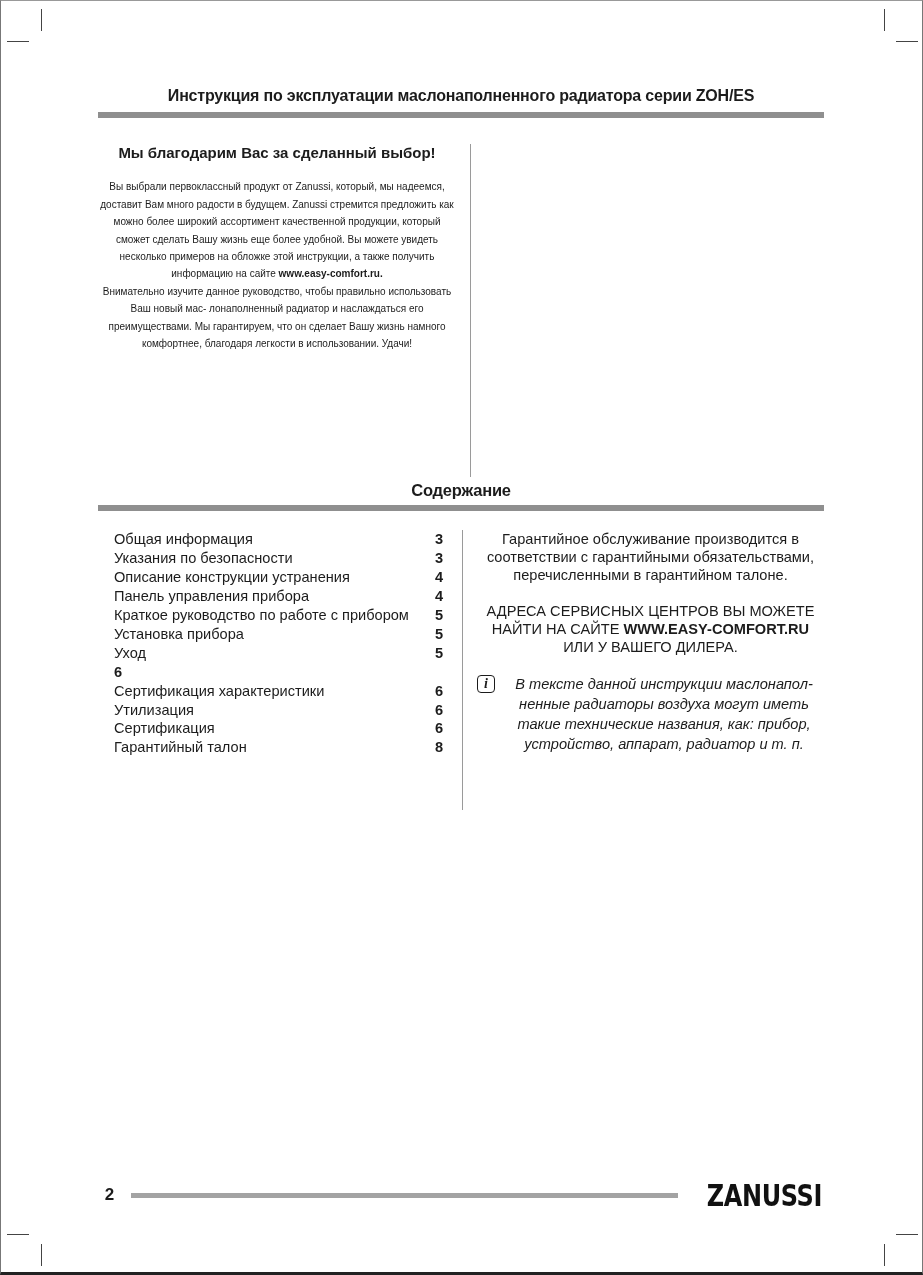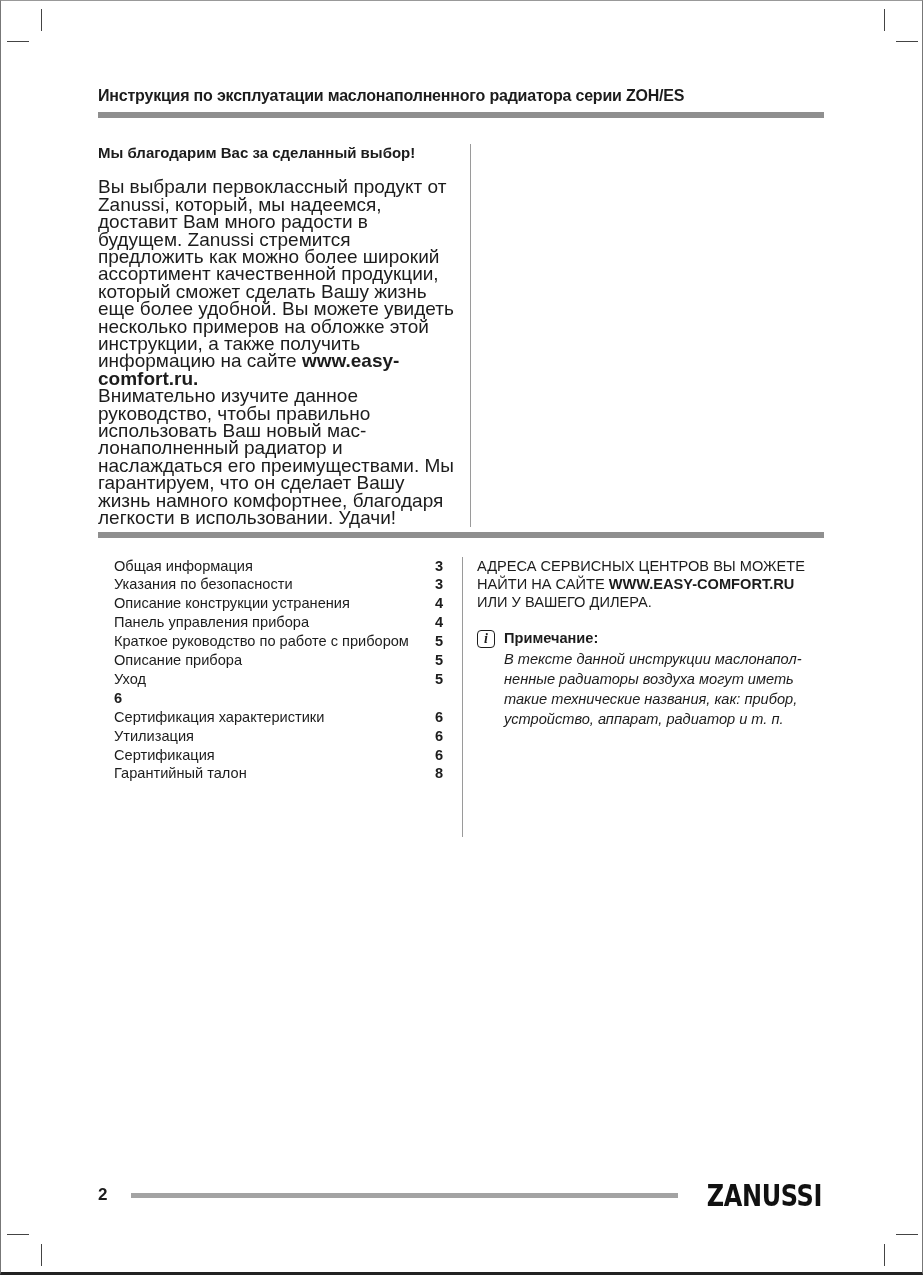--- a/index.html
+++ b/index.html
@@ -10,20 +10,21 @@
     font-family: "Liberation Sans", sans-serif;
     color: #1c1c1c;
     overflow: hidden;
   }
   .sheet {
     position: absolute; inset: 0;
     border-left: 1px solid #777;
     border-right: 1px solid #777;
     border-top: 1px solid #999;
     border-bottom: 3px solid #222;
+    text-align: center;
   }
   
   .crop { position: absolute; background: #444; }
   .crop.v { width: 1px; height: 22px; }
   .crop.h { width: 22px; height: 1px; }
   .crop.tl-v { left: 40px; top: 8px; }
   .crop.tr-v { left: 883px; top: 8px; }
   .crop.bl-v { left: 40px; top: 1243px; }
   .crop.br-v { left: 883px; top: 1243px; }
   .crop.lt-h { left: 6px; top: 40px; }
@@ -53,21 +54,21 @@
   .divider { width: 1px; background: #9a9a9a; margin-left: 6px; }
   .col-right { flex: 1; padding-left: 14px; }
 
   .intro-section { margin-top: 26px; min-height: 333px; gap: 8px; }
   h2.block-heading {
     font-size: 15px;
     font-weight: bold;
     margin-bottom: 17px;
   }
   .body-text {
-    font-size: 19px;
+    font-size: 10px;
     line-height: 17.4px;
     margin-top: 15px;
   }
   .body-text b { font-weight: bold; }
 
   .contents-header { margin-top: 4px; }
   h2.section-heading {
     font-size: 16.5px;
     font-weight: bold;
     letter-spacing: -0.2px;
@@ -82,21 +83,21 @@
     font-size: 14.6px;
     line-height: 18.9px;
     margin-left: 16px;
   }
   .toc-page { font-weight: bold; }
 
   .rc-text {
     font-size: 14.6px;
     line-height: 18px;
   }
-  .rc-text + .rc-text { margin-top: 18px; font-style: italic; }
+  .rc-text + .rc-text { margin-top: 18px; }
   .rc-text b { font-weight: bold; }
 
   .note { display: flex; margin-top: 18px; }
   .note-icon {
     flex: 0 0 auto;
     width: 18px; height: 18px;
     border: 1.6px solid #1c1c1c;
     border-radius: 4px;
     display: flex; align-items: center; justify-content: center;
     font-family: "Liberation Serif", serif;
@@ -172,20 +173,21 @@
     <section class="two-col intro-section">
       <div class="col-left">
         <h2 class="block-heading">Мы благодарим Вас за сделанный выбор!</h2>
         <p class="body-text"><span>Вы выбрали первоклассный продукт от Zanussi, который, мы надеемся, доставит Вам много радости в будущем. Zanussi стремится предложить как можно более широкий ассортимент качественной продукции, который сможет сделать Вашу жизнь еще более удобной. Вы можете увидеть несколько примеров на обложке этой инструкции, а также получить информацию на сайте </span><b>www.easy-comfort.ru.</b><br><span>Внимательно изучите данное руководство, чтобы правильно использовать Ваш новый мас- лонаполненный радиатор и наслаждаться его преимуществами. Мы гарантируем, что он сделает Вашу жизнь намного комфортнее, благодаря легкости в использовании. Удачи!</span></p>
       </div>
       <div class="divider"></div>
       <div class="col-right"></div>
     </section>
 
     <section class="contents-header">
+      <h2 class="section-heading">Содержание</h2>
       <div class="rule"></div>
     </section>
 
     <section class="two-col toc-section">
       <div class="col-left">
         <div class="toc">
           <div class="toc-row">
               <span class="toc-label">Общая информация</span>
               <span class="toc-page">3</span>
             </div>
@@ -199,21 +201,21 @@
             </div>
           <div class="toc-row">
               <span class="toc-label">Панель управления прибора</span>
               <span class="toc-page">4</span>
             </div>
           <div class="toc-row">
               <span class="toc-label">Краткое руководство по работе с прибором</span>
               <span class="toc-page">5</span>
             </div>
           <div class="toc-row">
-              <span class="toc-label">Описание прибора</span>
+              <span class="toc-label">Установка прибора</span>
               <span class="toc-page">5</span>
             </div>
           <div class="toc-row">
               <span class="toc-label">Уход</span>
               <span class="toc-page">5</span>
             </div>
           <div class="toc-row">
               <span class="toc-page">6</span>
             </div>
           <div class="toc-row">
@@ -229,27 +231,27 @@
               <span class="toc-page">6</span>
             </div>
           <div class="toc-row">
               <span class="toc-label">Гарантийный талон</span>
               <span class="toc-page">8</span>
             </div>
         </div>
       </div>
       <div class="divider"></div>
       <div class="col-right">
+        <p class="rc-text">Гарантийное обслуживание производится в соответствии с гарантийными обязательствами, перечисленными в гарантийном талоне.</p>
         <p class="rc-text"><span>АДРЕСА СЕРВИСНЫХ ЦЕНТРОВ ВЫ МОЖЕТЕ НАЙТИ НА САЙТЕ </span><b>WWW.EASY-COMFORT.RU</b><span> ИЛИ У ВАШЕГО ДИЛЕРА.</span></p>
         <div class="note">
           <span class="note-icon">
               <span>i</span>
             </span>
           <div class="note-body">
-            <div class="note-title">Примечание:</div>
             <div class="note-text">В тексте данной инструкции маслонапол- ненные радиаторы воздуха могут иметь такие технические названия, как: прибор, устройство, аппарат, радиатор и т. п.</div>
           </div>
         </div>
       </div>
     </section>
 
   </div>
 
   <footer class="footer">
     <span class="page-num">2</span>

